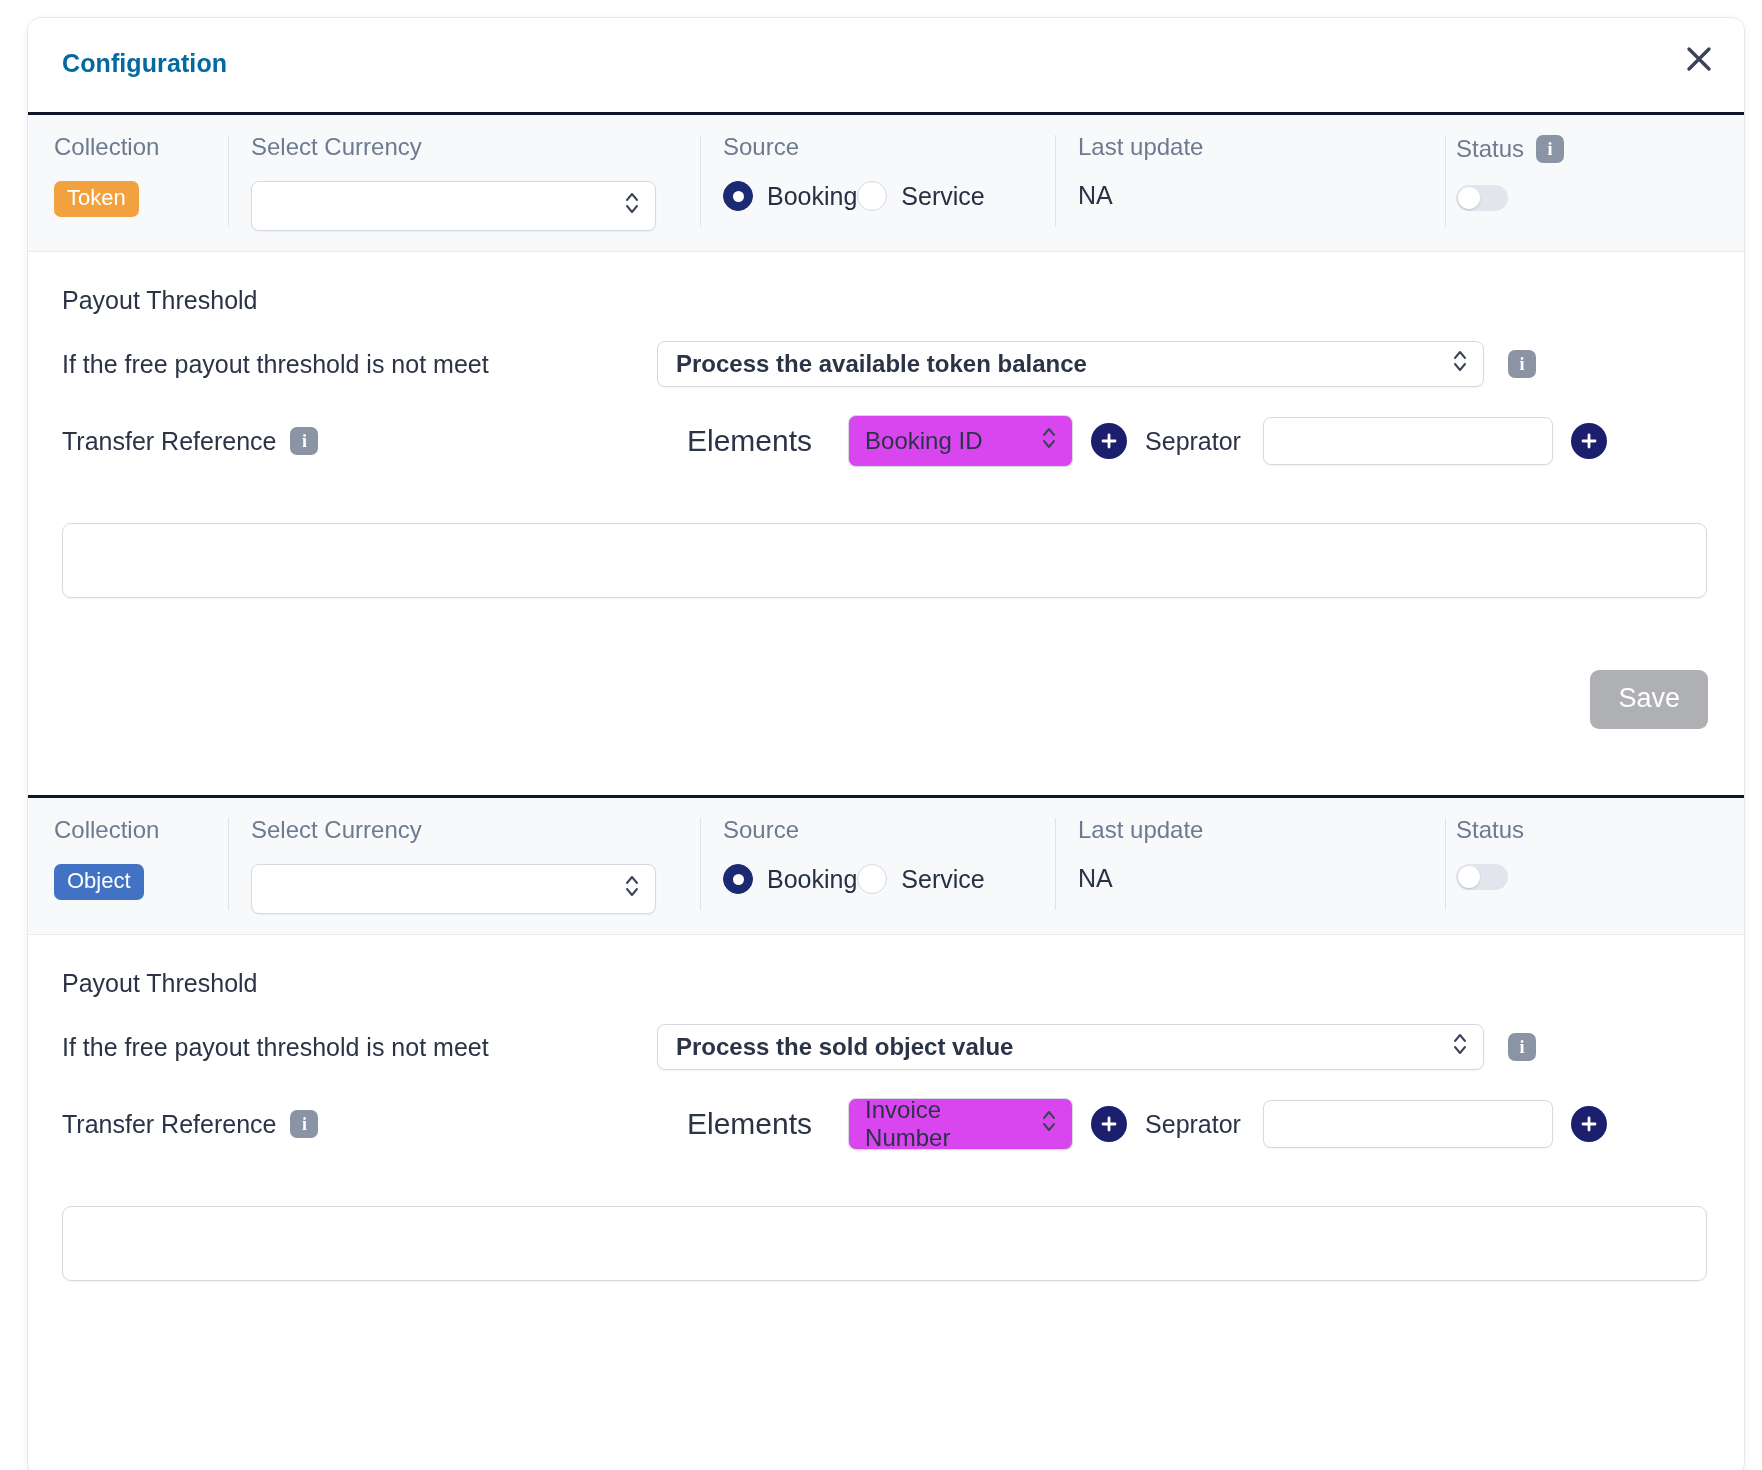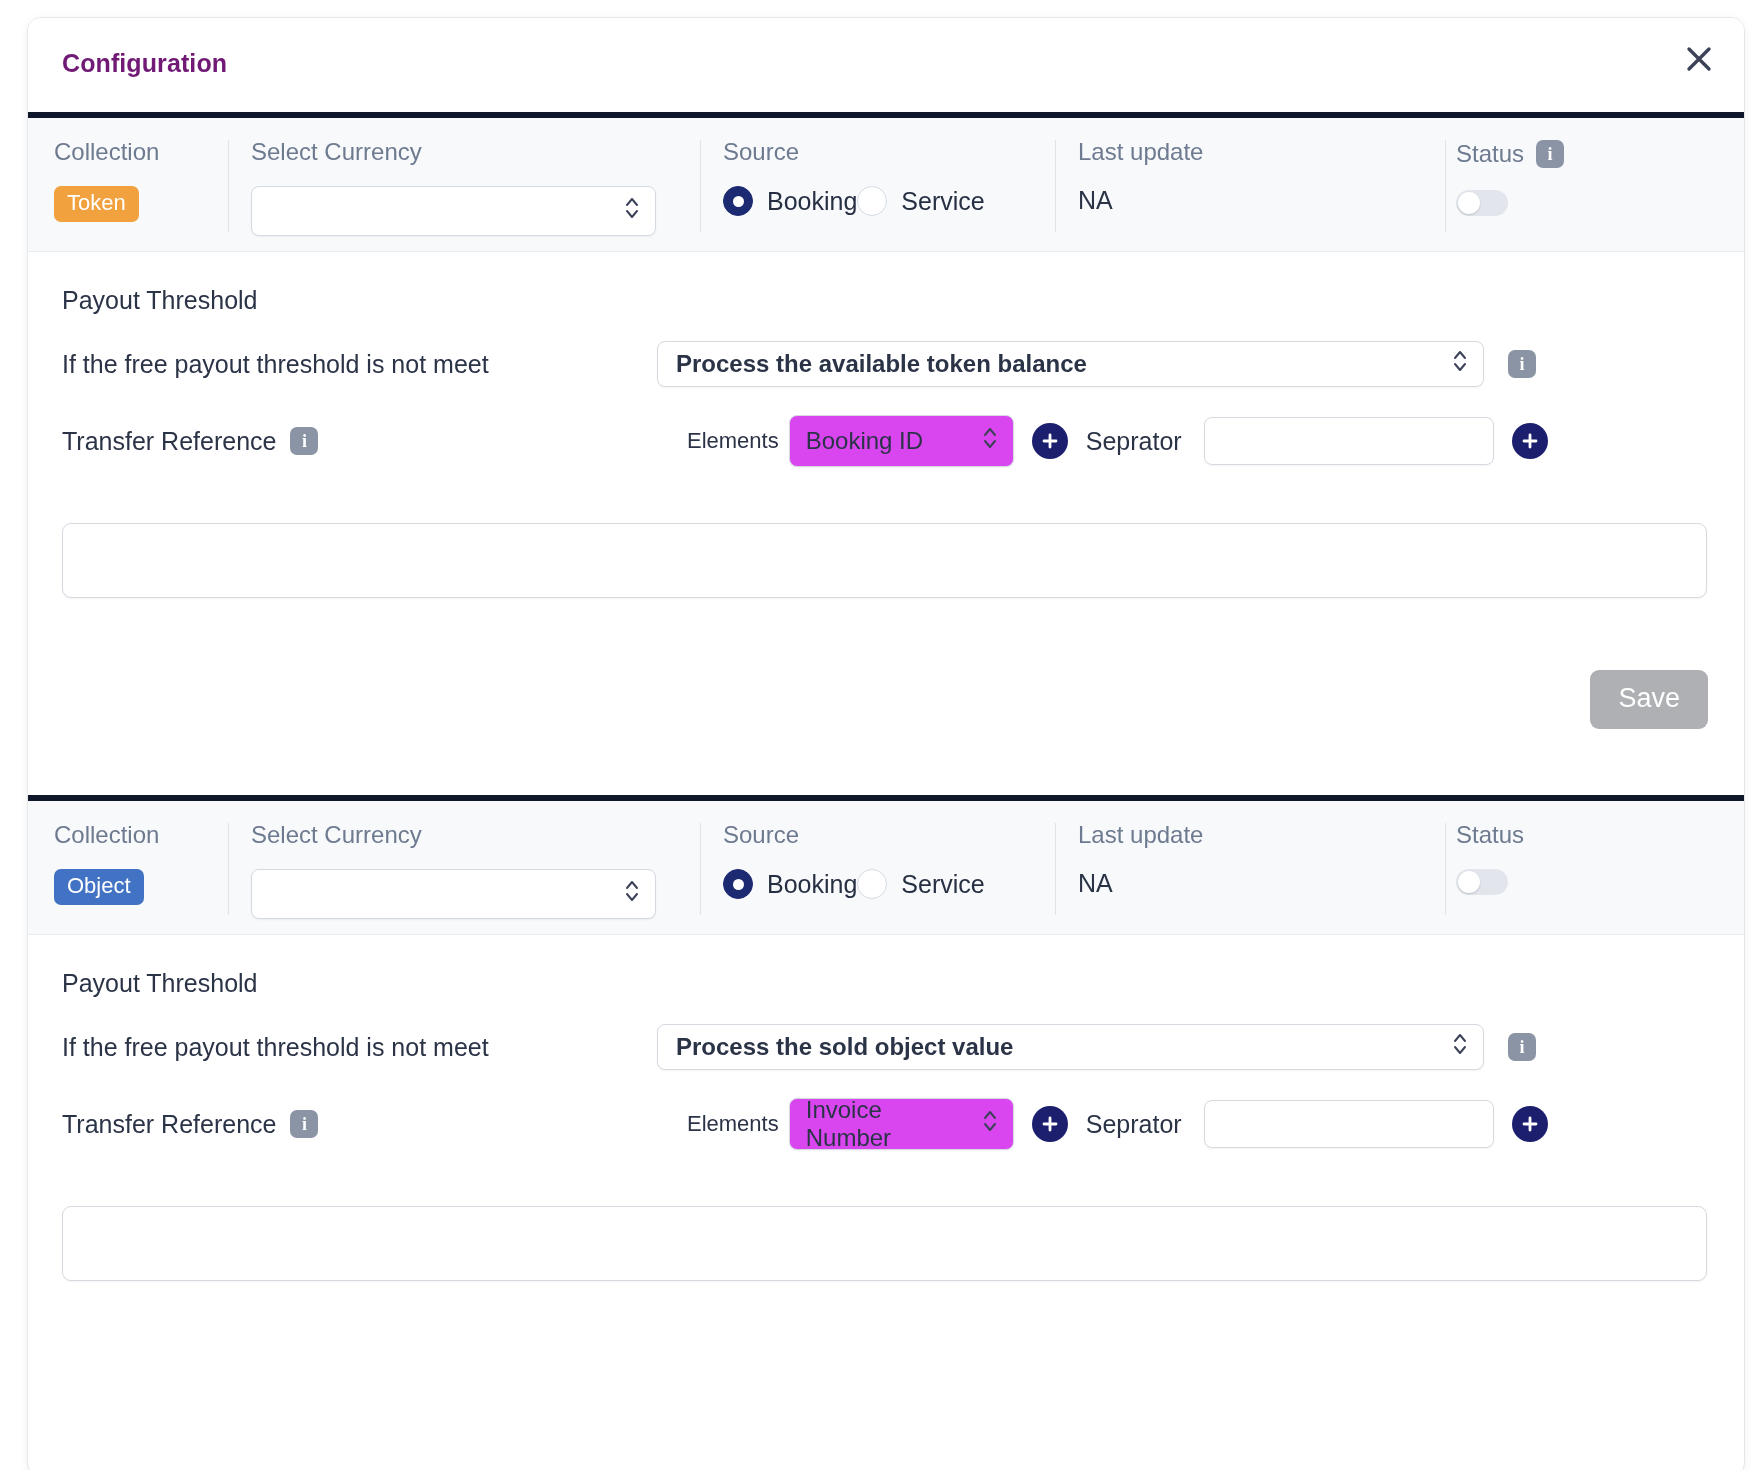--- a/index.html
+++ b/index.html
@@ -27,21 +27,21 @@
 
   
   .modal-header {
     position: relative;
     padding: 30px 34px 34px 34px;
     background: #fff;
   }
   .modal-title {
     font-size: 25px;
     font-weight: bold;
-    color: #701a75;
+    color: #0369a1;
     letter-spacing: .1px;
     line-height: 1.2;
   }
   .modal-subtitle {
     margin-top: 19px;
     font-size: 24px;
     color: #7c879b;
     line-height: 1.2;
   }
   .close-btn {
@@ -56,23 +56,23 @@
     background: transparent;
     border: none;
     cursor: pointer;
     color: #3c4257;
   }
   .close-btn svg { display: block; }
 
   
   .summary-bar {
     display: flex;
-    align-items: flex-start;
+    align-items: center;
     background: #f7f9fb;
-    border-top: 6px solid #0f172a;
+    border-top: 3px solid #0f172a;
     border-bottom: 1px solid #e9edf2;
     padding: 22px 26px 26px 26px;
     height: 140px;
   }
   .sum-cell {
     display: flex;
     flex-direction: column;
     justify-content: flex-start;
     padding: 0 22px;
     height: 92px;
@@ -223,21 +223,21 @@
     padding: 0 40px 0 18px;
     font-size: 24px;
     color: #2b3347;
     flex: none;
     font-weight: bold;
   }
   .row-info { margin-left: 24px; }
 
   .ref-label { width: 625px; flex: none; }
 
-  .elements-label { font-size: 22px; color: #2b3347; margin-right: 10px; }
+  .elements-label { font-size: 30px; color: #2b3347; margin-right: 36px; }
 
   .small-select {
     position: relative;
     width: 225px;
     height: 52px;
     background: #d946ef;
     border: 1px solid #d5dae1;
     border-radius: 8px;
     box-shadow: 0 1px 2px rgba(16,24,40,.05);
     display: flex;

